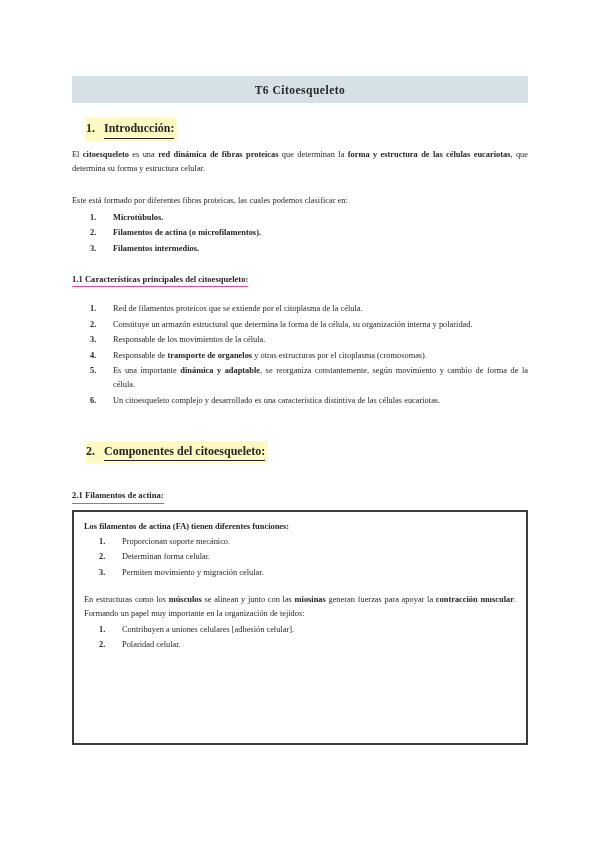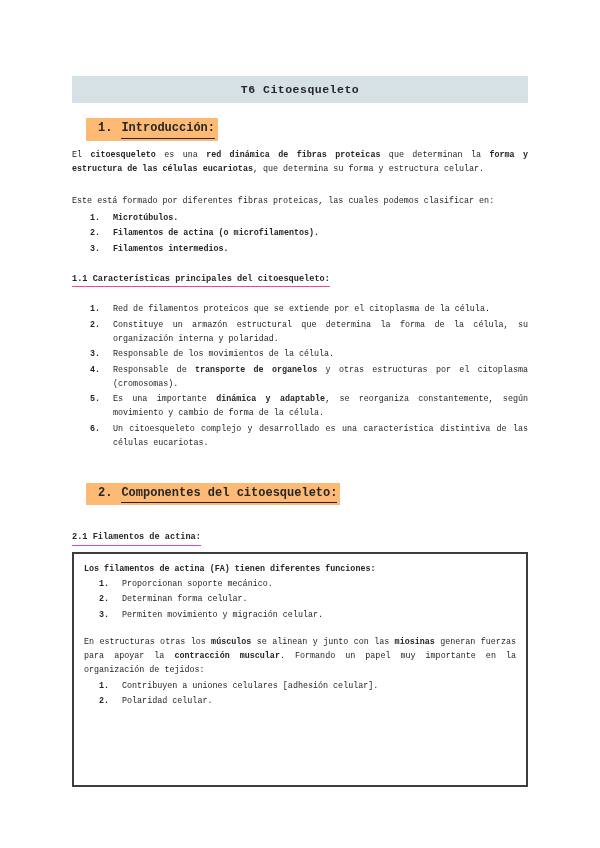--- a/index.html
+++ b/index.html
@@ -1,31 +1,31 @@
 <!DOCTYPE html>
 <html><head>
 <meta charset="utf-8">
 <style>
   * { box-sizing: border-box; }
   html, body { margin: 0; padding: 0; background: #ffffff; }
   .page {
     width: 600px; height: 848px; background: #ffffff;
-    font-family: Liberation Mono, monospace;
+    font-family: Liberation Serif, serif;
     color: #262626;
     padding: 76px 72px 0 72px;
     overflow: hidden;
   }
   .titlebar {
     background: #d6e1e5; height: 27px;
     display: flex; align-items: center; justify-content: center;
     font-size: 11.5px; font-weight: bold; letter-spacing: 0.5px;
     margin-bottom: 15px;
   }
   .h-main { font-size: 12px; font-weight: bold; margin: 0 0 7px 14px; line-height: 18px; }
-  .h-main .hl-wrap { background: #fdba74; padding: 1px 3px 2px 12px; display: inline-block; }
+  .h-main .hl-wrap { background: #fef9c3; padding: 1px 3px 2px 0; display: inline-block; }
   .h-main .h-num { margin-right: 9px; }
   .h-main .h-title { border-bottom: 1.5px solid #262626; padding-bottom: 0.5px; display: inline-block; }
   .h2-spacing { margin-top: 33px; margin-bottom: 26px; }
   .body-txt { font-size: 8.4px; line-height: 14px; }
   .p1 { margin: 0 0 18px 0; text-align: justify; }
   .p2 { margin: 0 0 3px 0; }
   .olist { margin-left: 18px; }
   .li { display: flex; margin-bottom: 1.5px; }
   .li .num { font-weight: bold; width: 16px; flex: none; }
   .li .txt { flex: 1; text-align: justify; padding-left: 7px; }
@@ -123,21 +123,21 @@
       <div class="li">
         <span class="num">2.</span>
         <span class="txt"><span>Determinan forma celular.</span></span>
       </div>
       <div class="li">
         <span class="num">3.</span>
         <span class="txt"><span>Permiten movimiento y migración celular.</span></span>
       </div>
     </div>
 
-    <div class="box-para"><span>En estructuras otras los </span><b>músculos</b><span> se alinean y junto con las </span><b>miosinas</b><span> generan fuerzas para apoyar la </span><b>contracción muscular</b><span>. Formando un papel muy importante en la organización de tejidos:</span></div>
+    <div class="box-para"><span>En estructuras como los </span><b>músculos</b><span> se alinean y junto con las </span><b>miosinas</b><span> generan fuerzas para apoyar la </span><b>contracción muscular</b><span>. Formando un papel muy importante en la organización de tejidos:</span></div>
 
     <div class="olist">
       <div class="li">
         <span class="num">1.</span>
         <span class="txt"><span>Contribuyen a uniones celulares [adhesión celular].</span></span>
       </div>
       <div class="li">
         <span class="num">2.</span>
         <span class="txt"><span>Polaridad celular.</span></span>
       </div>

